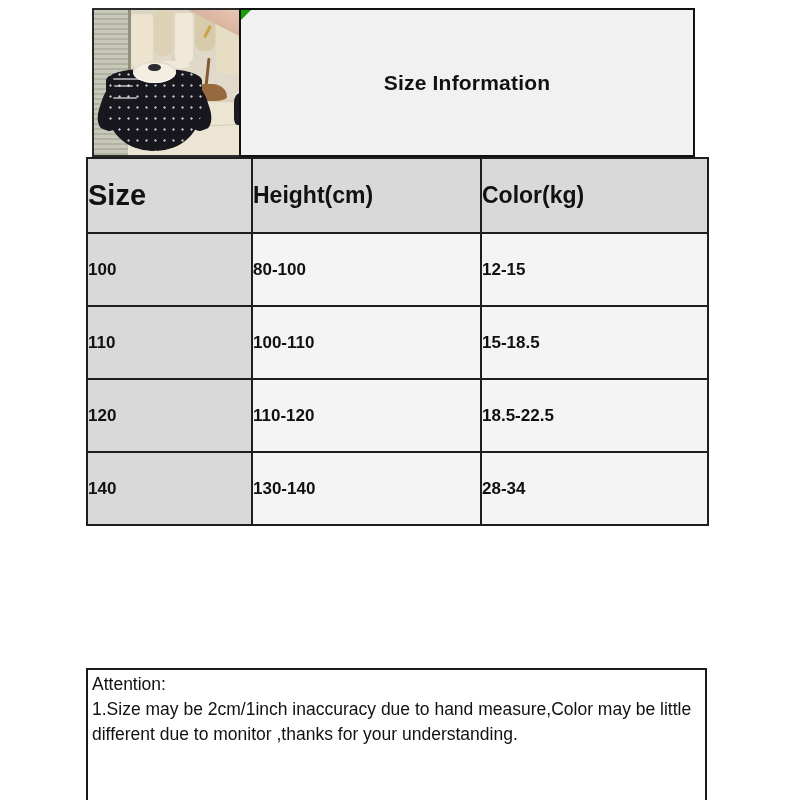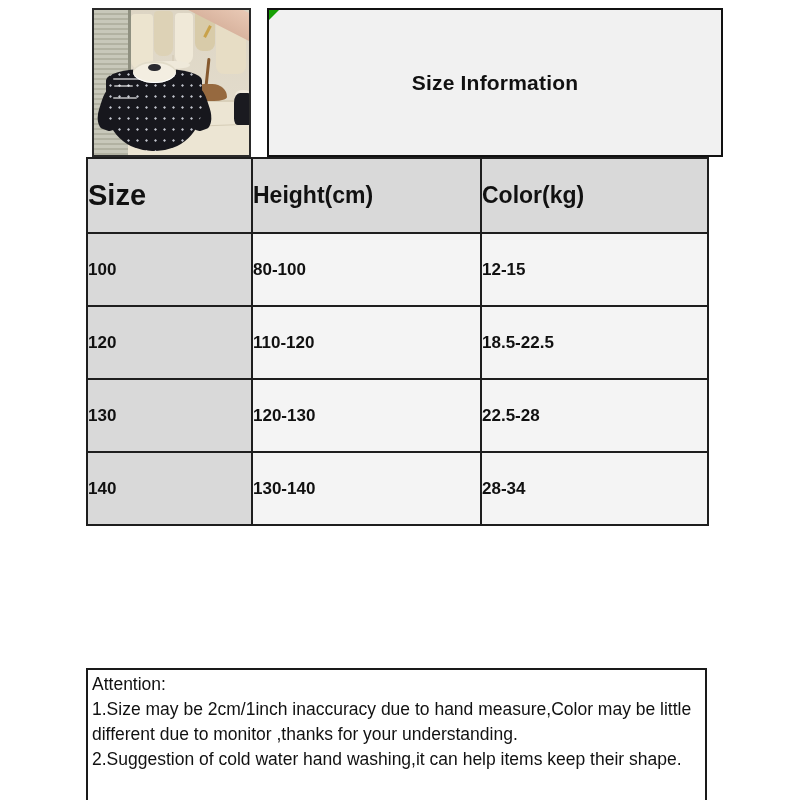--- a/index.html
+++ b/index.html
@@ -52,21 +52,21 @@
     background:#f3eee1; border-radius:50%;
     box-shadow:0 2px 0 #e2dcc9 inset, 0 -1px 0 #fff inset; }
   .neck { position:absolute; left:35%; top:37%; width:8%; height:5%;
     background:#2a2a30; border-radius:50%; }
   .watermark { position:absolute; background:rgba(255,255,255,0.55); height:2px; border-radius:1px; }
   .wm1 { left:12%; top:47%; width:18%; }
   .wm2 { left:13%; top:52%; width:12%; }
   .wm3 { left:12%; top:60%; width:16%; }
 
   
-  .header-box { position:absolute; left:267px; top:8px; width:456px; height:149px;
+  .header-box { position:absolute; left:239px; top:8px; width:456px; height:149px;
     background:#f1f1f1; border:2px solid #111;
     display:flex; align-items:center; justify-content:center; }
   .header-box .title { font-weight:bold; font-size:21px; letter-spacing:0.2px; }
   .corner-marker { position:absolute; left:0; top:0; width:0; height:0;
     border-top:10px solid #17a005; border-right:10px solid transparent; }
 
   
   table.size-table { position:absolute; left:86px; top:157px; width:621px;
     border-collapse:collapse; table-layout:fixed; }
   .size-table th, .size-table td { border:2px solid #1e1e1e; text-align:left;
@@ -132,36 +132,35 @@
         <th>Color(kg)</th>
       </tr>
     </thead>
     <tbody>
         <tr>
           <td>100</td>
           <td>80-100</td>
           <td>12-15</td>
         </tr>
         <tr>
+          <td>110</td>
+          <td>100-110</td>
+          <td>15-18.5</td>
+        </tr>
+        <tr>
           <td>120</td>
           <td>110-120</td>
           <td>18.5-22.5</td>
-        </tr>
-        <tr>
-          <td>130</td>
-          <td>120-130</td>
-          <td>22.5-28</td>
         </tr>
         <tr>
           <td>140</td>
           <td>130-140</td>
           <td>28-34</td>
         </tr>
       </tbody>
   </table>
 
   <div class="attention-box">
     <div>Attention:</div>
     <div>1.Size may be 2cm/1inch inaccuracy due to hand measure,Color may be little different due to monitor ,thanks for your understanding.</div>
-    <div>2.Suggestion of cold water hand washing,it can help items keep their shape.</div>
   </div>
 
 </div>
 
 </body></html>

